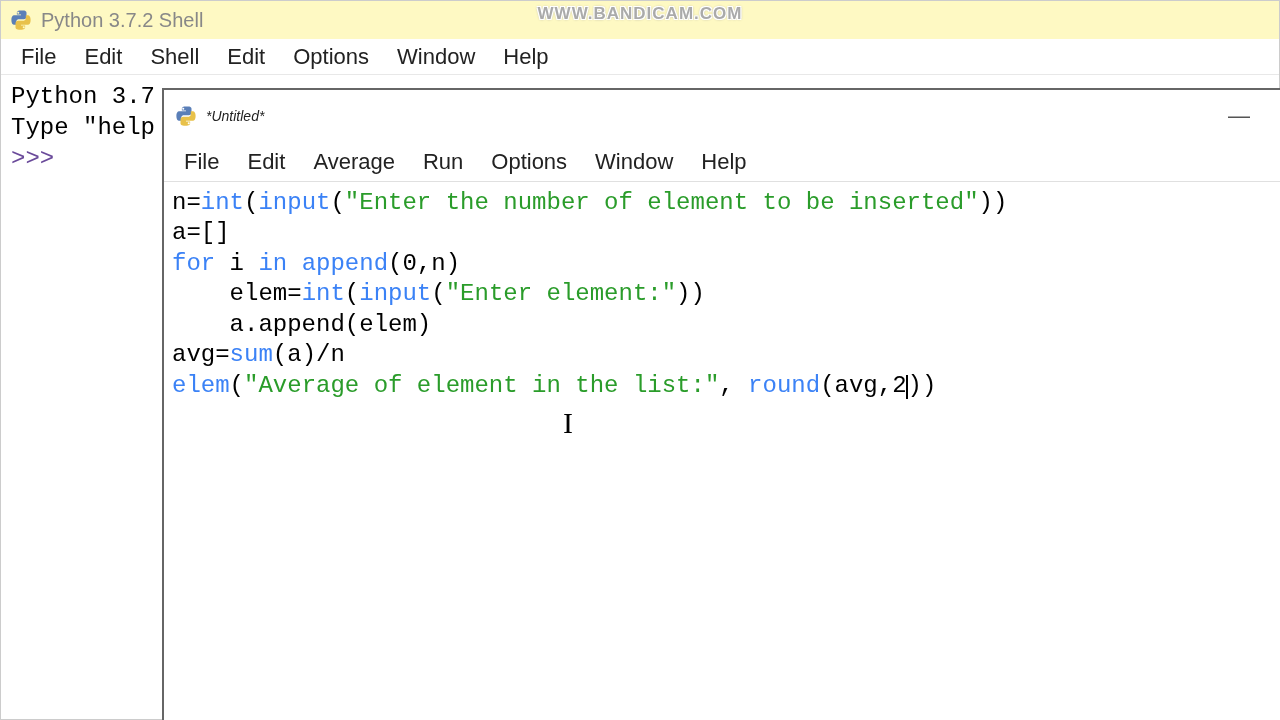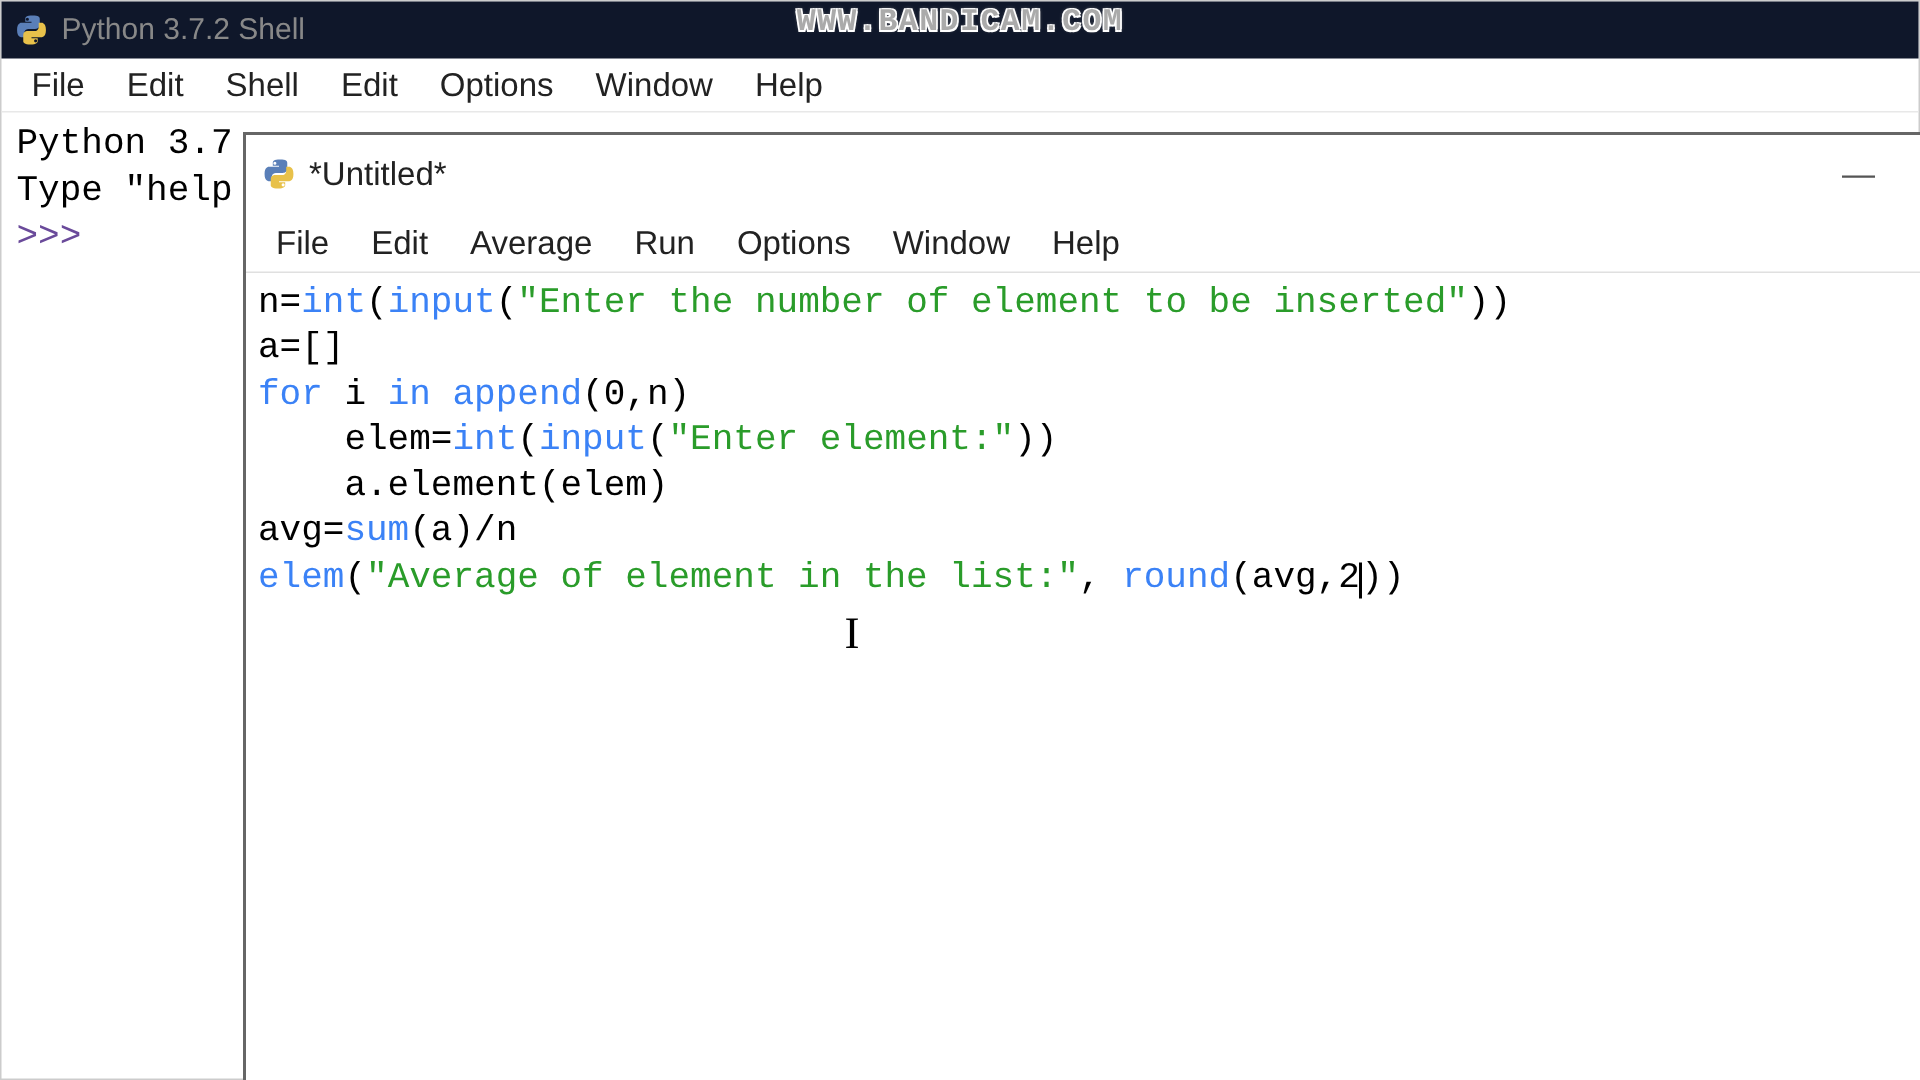--- a/index.html
+++ b/index.html
@@ -20,21 +20,21 @@
       height: 720px;
       background: #fff;
       border: 1px solid #ccc;
     }
     
     .shell-titlebar {
       height: 38px;
       display: flex;
       align-items: center;
       padding: 0 8px;
-      background: #0f172a;
+      background: #fef9c3;
     }
     
     .shell-icon, .editor-icon {
       width: 24px;
       height: 24px;
       margin-right: 8px;
       display: inline-flex;
       align-items: center;
       justify-content: center;
     }
@@ -90,22 +90,23 @@
     
     .editor-titlebar {
       height: 52px;
       display: flex;
       align-items: center;
       padding: 0 10px;
       background: #fff;
     }
     
     .editor-title {
-      font-size: 22px;
+      font-size: 14px;
       color: #222;
+      font-style: italic;
     }
     
     .editor-controls {
       margin-left: auto;
       display: flex;
       gap: 28px;
       padding-right: 20px;
     }
     
     .editor-menubar {
@@ -147,26 +148,26 @@
       font-size: 30px;
       font-weight: 300;
       color: #000;
     }
     
     .watermark {
       position: absolute;
       top: 4px;
       left: 50%;
       transform: translateX(-50%);
-      font-size: 21px;
+      font-size: 17px;
       font-weight: bold;
       color: #aaa;
       letter-spacing: 1px;
       text-shadow: 1px 1px 0 #fff, -1px -1px 0 #fff, 1px -1px 0 #fff, -1px 1px 0 #fff, 0 0 3px #888;
-      font-family: Liberation Mono, monospace;
+      font-family: Liberation Sans, sans-serif;
     }
     
     .win-btn {
       font-size: 22px;
       color: #555;
       font-family: "Segoe UI Symbol", sans-serif;
     }
   </style>
 </head>
 <body>
@@ -214,19 +215,19 @@
     <span class="menu-item">Average</span>
     <span class="menu-item">Run</span>
     <span class="menu-item">Options</span>
     <span class="menu-item">Window</span>
     <span class="menu-item">Help</span>
   </div>
   <div class="editor-content"><span>n=</span><span class="builtin">int</span><span>(</span><span class="builtin">input</span><span>(</span><span class="str">"Enter the number of element to be inserted"</span><span>))</span>
 <span>a=[]</span>
 <span class="kw">for</span><span> i </span><span class="kw">in</span><span> </span><span class="builtin">append</span><span>(0,n)</span>
 <span>    elem=</span><span class="builtin">int</span><span>(</span><span class="builtin">input</span><span>(</span><span class="str">"Enter element:"</span><span>))</span>
-<span>    a.element(elem)</span>
+<span>    a.append(elem)</span>
 <span>avg=</span><span class="builtin">sum</span><span>(a)/n</span>
 <span class="builtin">elem</span><span>(</span><span class="str">"Average of element in the list:"</span><span>, </span><span class="builtin">round</span><span>(avg,2</span><span class="cursor"></span><span>))</span>
 <span class="text-cursor-icon">I</span></div>
 </div>
 
 <div class="watermark">WWW.BANDICAM.COM</div>
 
 </body></html>

